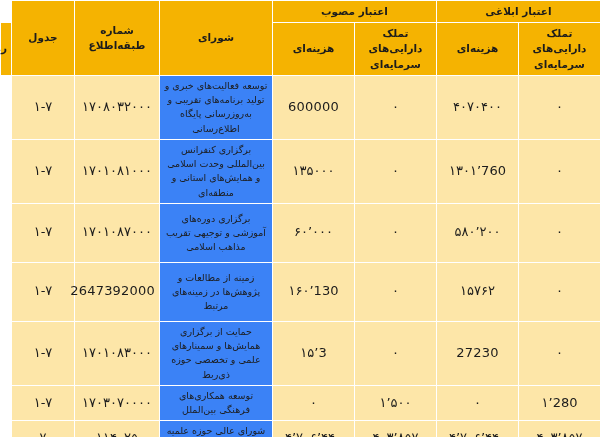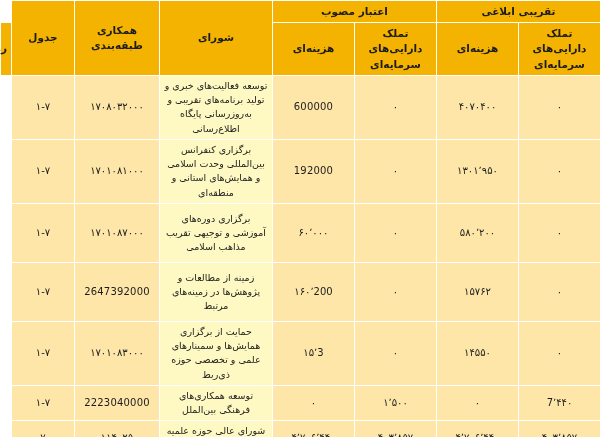--- a/index.html
+++ b/index.html
@@ -39,27 +39,27 @@
   thead tr.head-sub th {
     font-size: 10.5px;
   }
   
   tbody td {
     background: #fde6a8;
     color: #1c1c1c;
     font-size: 9.5px;
   }
   tbody td.title-cell {
-    background: #fef9c3;
+    background: #3b82f6;
     text-align: center;
     font-size: 9.5px;
     line-height: 1.5;
   }
   tbody td.num {
-    font-size: 10px;
+    font-size: 13px;
     letter-spacing: 0.2px;
   }
   
   col.c-tamalok-ablaghi { width: 82px; }
   col.c-hazine-ablaghi  { width: 82px; }
   col.c-tamalok-mosavab { width: 82px; }
   col.c-hazine-mosavab  { width: 82px; }
   col.c-onvan           { width: 113px; }
   col.c-tabaghe         { width: 85px; }
   col.c-jadval          { width: 63px; }
@@ -74,24 +74,24 @@
     <col class="c-tamalok-ablaghi">
     <col class="c-hazine-ablaghi">
     <col class="c-tamalok-mosavab">
     <col class="c-hazine-mosavab">
     <col class="c-onvan">
     <col class="c-tabaghe">
     <col class="c-jadval">
   </colgroup>
   <thead>
     <tr class="head-top">
-      <th colspan="2">تقریبی ابلاغی</th>
+      <th colspan="2">اعتبار ابلاغی</th>
       <th colspan="2">اعتبار مصوب</th>
       <th rowspan="2" class="tall">شورای</th>
-      <th rowspan="2" class="tall">همکاری طبقه‌بندی</th>
+      <th rowspan="2" class="tall">شماره طبقه‌اطلاع</th>
       <th rowspan="2" class="tall">جدول</th>
     </tr>
     <tr class="head-sub">
       <th>تملک دارایی‌های سرمایه‌ای</th>
       <th>هزینه‌ای</th>
       <th>تملک دارایی‌های سرمایه‌ای</th>
       <th>هزینه‌ای</th>
       <th>ردیف</th>
     </tr>
   </thead>
@@ -100,61 +100,61 @@
       <td class="num">۰</td>
       <td class="num">۴۰۷۰۴۰۰</td>
       <td class="num">۰</td>
       <td class="num">600000</td>
       <td class="title-cell">توسعه فعالیت‌های خبری و تولید برنامه‌های تقریبی و به‌روزرسانی پایگاه اطلاع‌رسانی</td>
       <td class="num">۱۷۰۸۰۳۲۰۰۰</td>
       <td class="num">۱-۷</td>
     </tr>
     <tr class="row-tall">
       <td class="num">۰</td>
-      <td class="num">۱۳۰۱٬۹۵۰</td>
+      <td class="num">۱۳۰۱٬760</td>
       <td class="num">۰</td>
-      <td class="num">192000</td>
+      <td class="num">۱۳۵۰۰۰</td>
       <td class="title-cell">برگزاری کنفرانس بین‌المللی وحدت اسلامی و همایش‌های استانی و منطقه‌ای</td>
       <td class="num">۱۷۰۱۰۸۱۰۰۰</td>
       <td class="num">۱-۷</td>
     </tr>
     <tr class="row-tall">
       <td class="num">۰</td>
       <td class="num">۵۸۰٬۲۰۰</td>
       <td class="num">۰</td>
       <td class="num">۶۰٬۰۰۰</td>
       <td class="title-cell">برگزاری دوره‌های آموزشی و توجیهی تقریب مذاهب اسلامی</td>
       <td class="num">۱۷۰۱۰۸۷۰۰۰</td>
       <td class="num">۱-۷</td>
     </tr>
     <tr class="row-tall">
       <td class="num">۰</td>
       <td class="num">۱۵۷۶۲</td>
       <td class="num">۰</td>
-      <td class="num">۱۶۰٬200</td>
+      <td class="num">۱۶۰٬130</td>
       <td class="title-cell">زمینه از مطالعات و پژوهش‌ها در زمینه‌های مرتبط</td>
       <td class="num">2647392000</td>
       <td class="num">۱-۷</td>
     </tr>
     <tr class="row-tall">
       <td class="num">۰</td>
-      <td class="num">۱۴۵۵۰</td>
+      <td class="num">27230</td>
       <td class="num">۰</td>
       <td class="num">۱۵٬3</td>
       <td class="title-cell">حمایت از برگزاری همایش‌ها و سمینارهای علمی و تخصصی حوزه ذی‌ربط</td>
       <td class="num">۱۷۰۱۰۸۳۰۰۰</td>
       <td class="num">۱-۷</td>
     </tr>
     <tr>
-      <td class="num">7٬۴۴۰</td>
+      <td class="num">۱٬280</td>
       <td class="num">۰</td>
       <td class="num">۱٬۵۰۰</td>
       <td class="num">۰</td>
       <td class="title-cell">توسعه همکاری‌های فرهنگی بین‌الملل</td>
-      <td class="num">2223040000</td>
+      <td class="num">۱۷۰۳۰۷۰۰۰۰</td>
       <td class="num">۱-۷</td>
     </tr>
     <tr>
       <td class="num">۴۰۳٬۸۵۷</td>
       <td class="num">۴٬۷۰۶٬۴۴۰</td>
       <td class="num">۴۰۳٬۸۵۷</td>
       <td class="num">۴٬۷۰۶٬۴۴۰</td>
       <td class="title-cell">شورای عالی حوزه علمیه خراسان</td>
       <td class="num">۱۱۴۰۲۵</td>
       <td class="num">۷</td>

